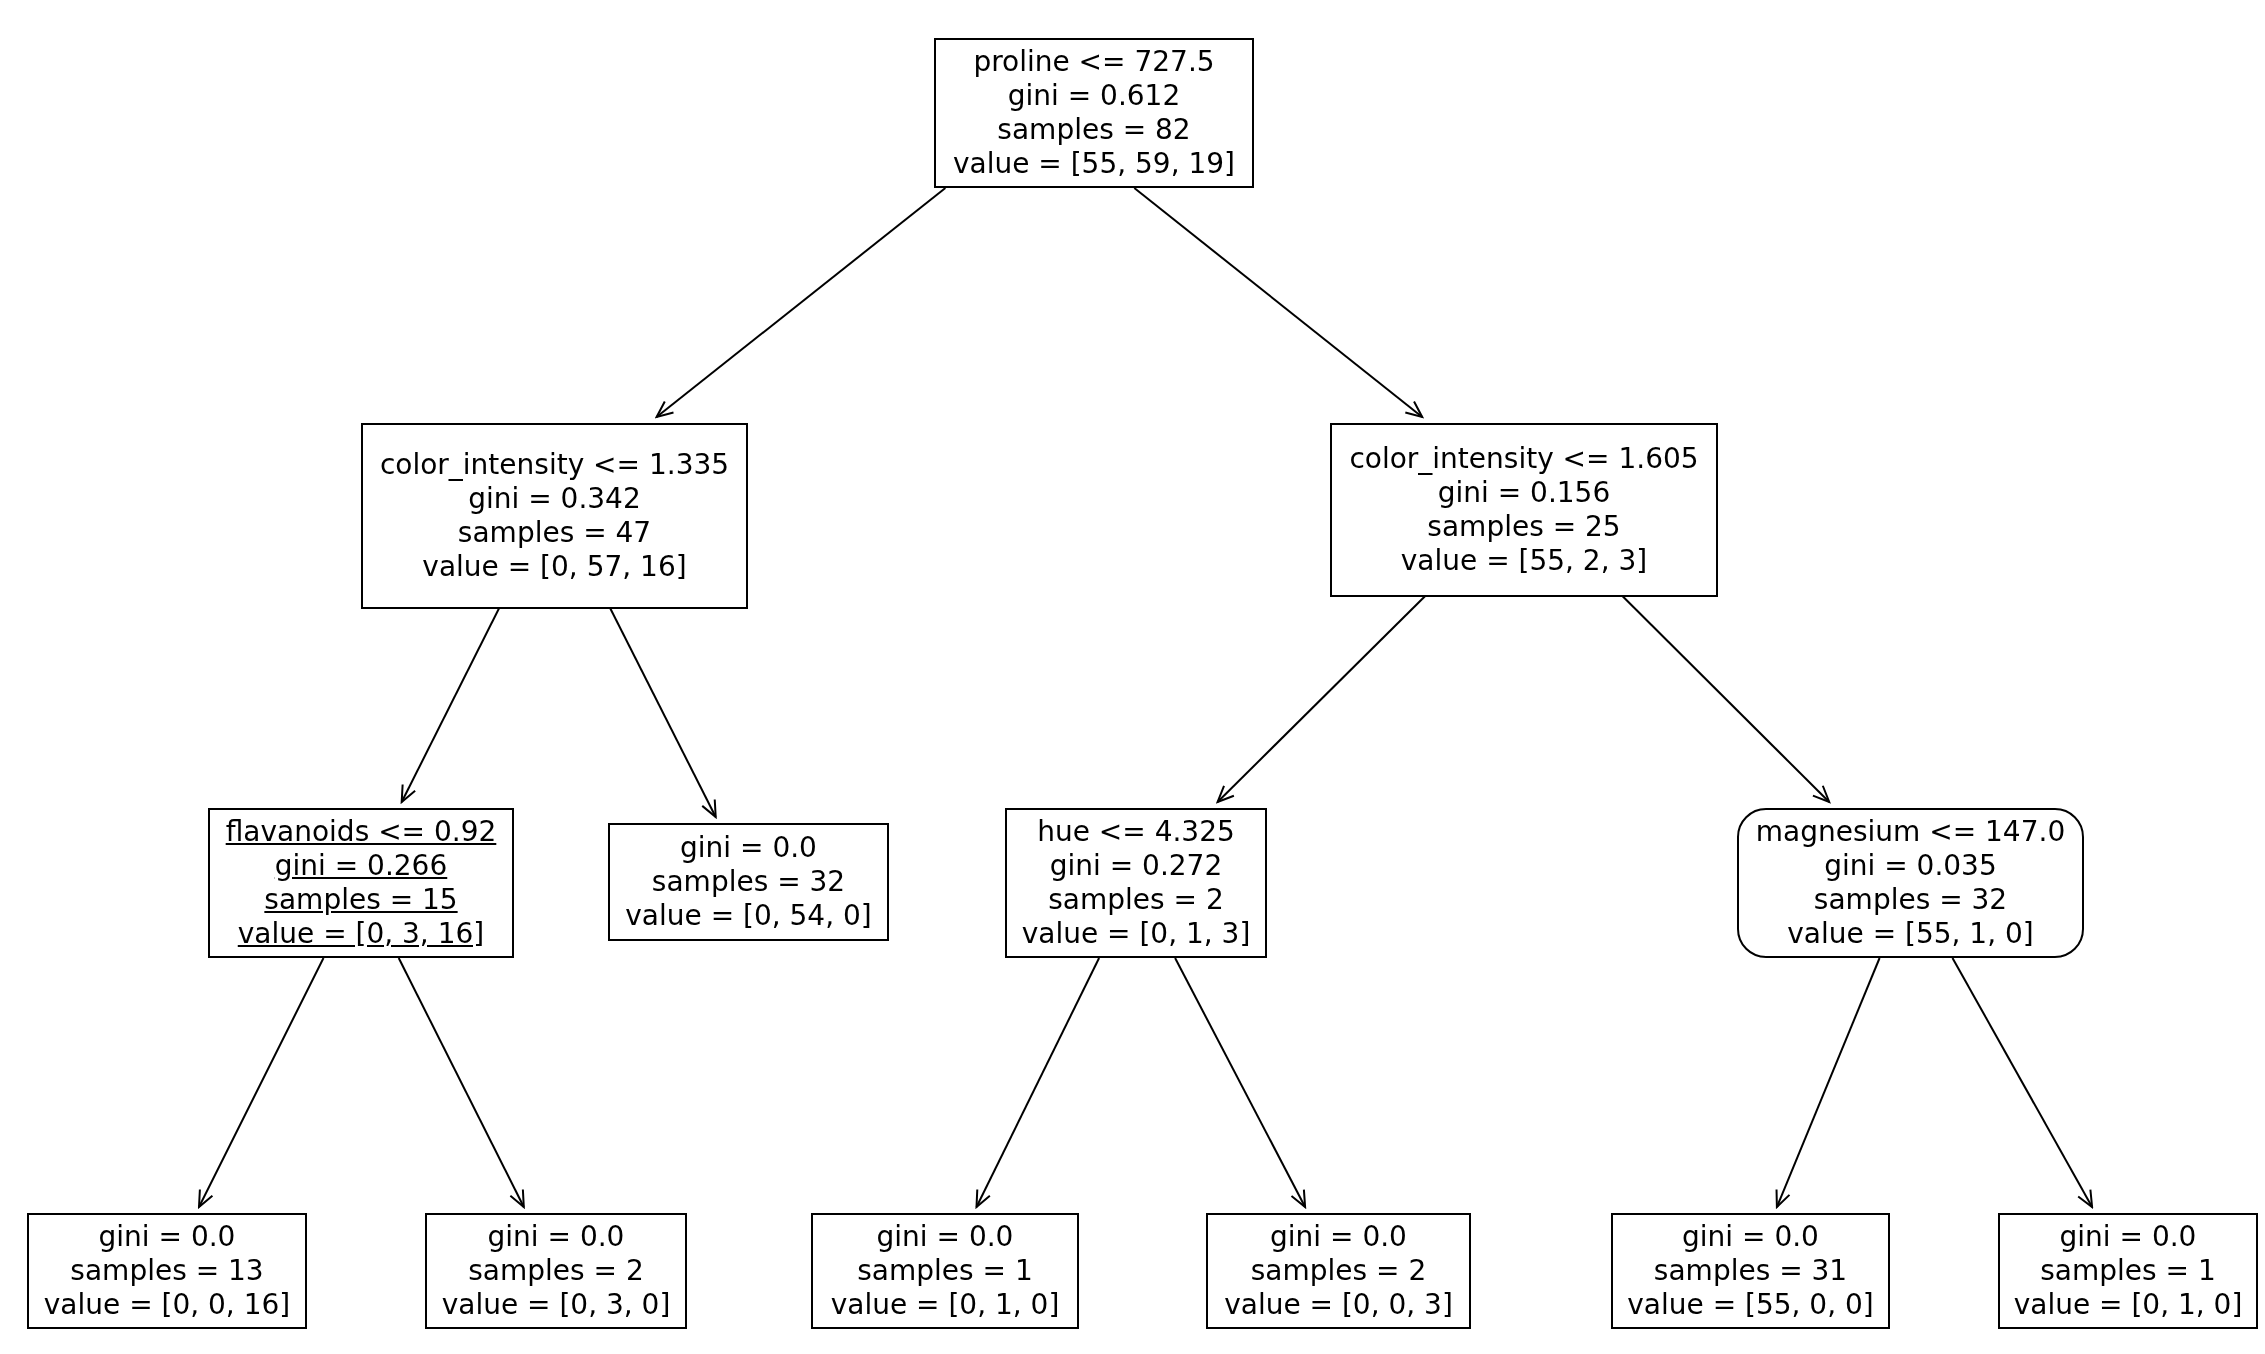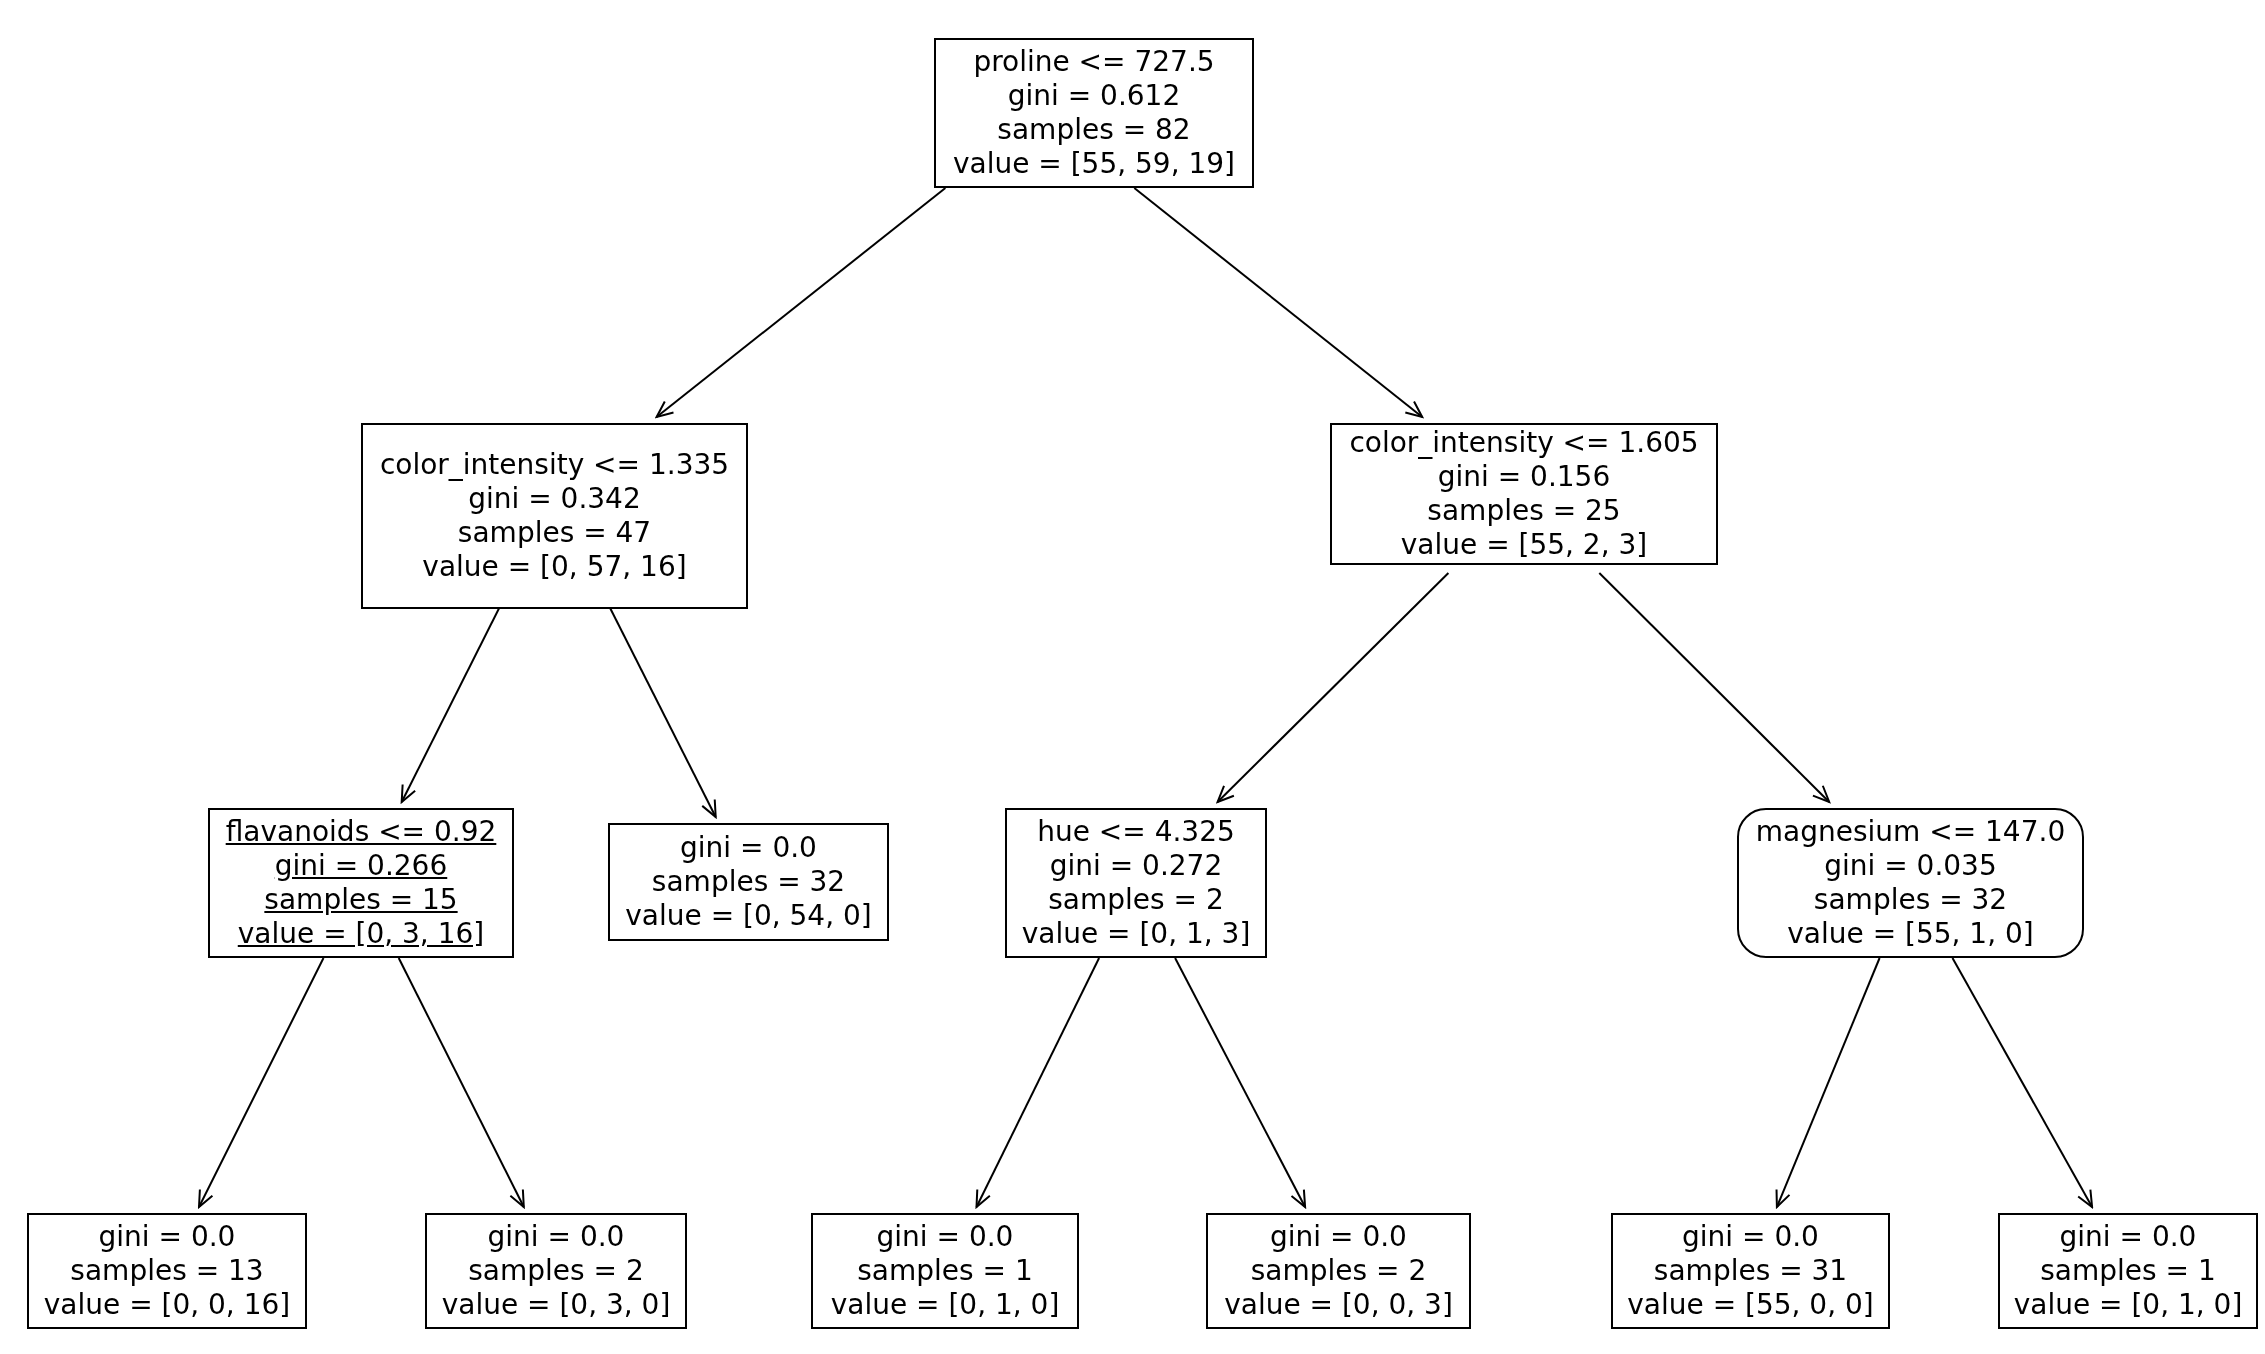--- a/index.html
+++ b/index.html
@@ -66,21 +66,21 @@
     <div class="line">value = [55, 59, 19]</div>
   </div>
 
   <div class="node" style="left: 361px; top: 423px; width: 387px; height: 186px;">
     <div class="line">color_intensity &lt;= 1.335</div>
     <div class="line">gini = 0.342</div>
     <div class="line">samples = 47</div>
     <div class="line">value = [0, 57, 16]</div>
   </div>
 
-  <div class="node" style="left: 1330px; top: 423px; width: 388px; height: 142px;">
+  <div class="node" style="left: 1330px; top: 423px; width: 388px; height: 174px;">
     <div class="line">color_intensity &lt;= 1.605</div>
     <div class="line">gini = 0.156</div>
     <div class="line">samples = 25</div>
     <div class="line">value = [55, 2, 3]</div>
   </div>
 
   <div class="node" style="left: 208px; top: 808px; width: 306px; height: 150px; text-decoration: underline;">
     <div class="line">flavanoids &lt;= 0.92</div>
     <div class="line">gini = 0.266</div>
     <div class="line">samples = 15</div>

